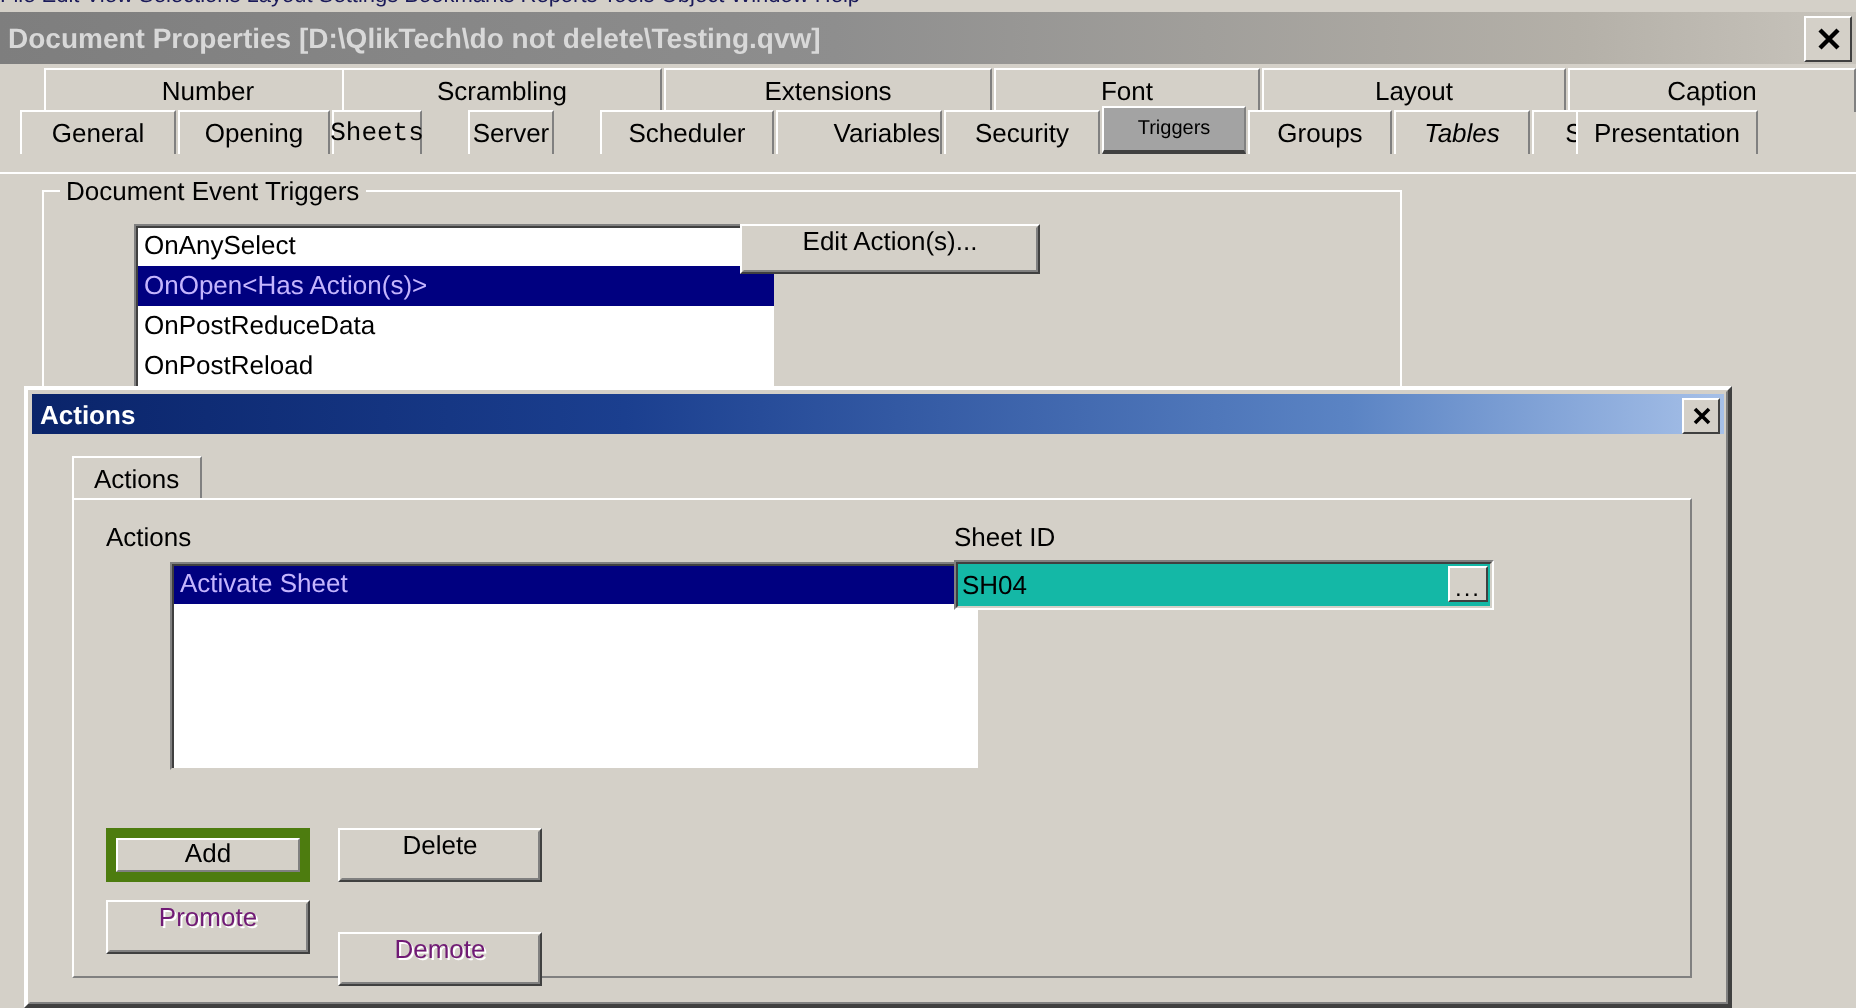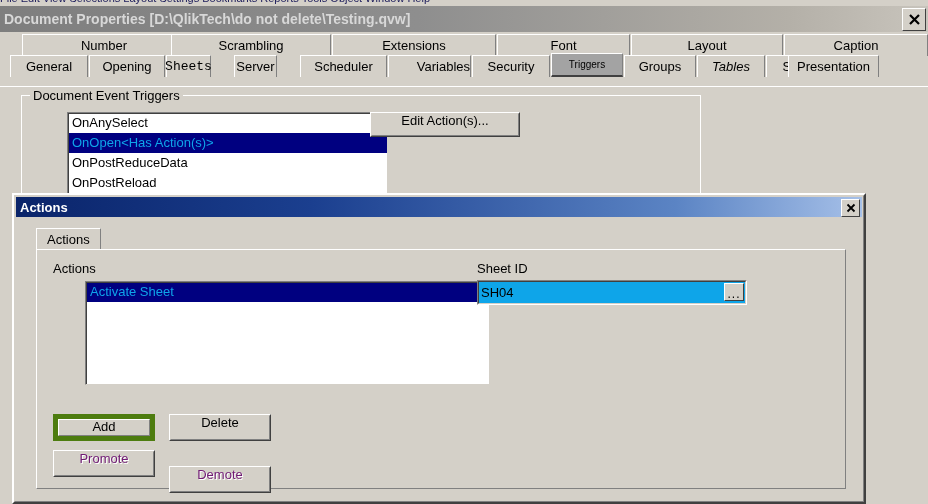--- a/index.html
+++ b/index.html
@@ -190,21 +190,21 @@
     height: 20px;
     line-height: 20px;
     padding-left: 4px;
     font-size: 13px;
     color: #000;
     white-space: nowrap;
     cursor: default;
   }
   .lb-item.selected {
     background: #000080;
-    color: #0ea5e9;
+    color: #c4b5fd;
   }
 
   
   .btn {
     background: #d4d0c8;
     border-top: 1px solid #ffffff;
     border-left: 1px solid #ffffff;
     border-right: 1px solid #404040;
     border-bottom: 1px solid #404040;
     box-sizing: border-box;
@@ -317,21 +317,21 @@
   .field-label {
     position: absolute;
     font-size: 13px;
     color: #000;
     white-space: nowrap;
   }
 
   
   .textbox {
     position: absolute;
-    background: #0ea5e9;
+    background: #14b8a6;
     border-top: 1px solid #808080;
     border-left: 1px solid #808080;
     border-right: 1px solid #ffffff;
     border-bottom: 1px solid #ffffff;
     box-sizing: border-box;
     display: flex;
     align-items: center;
   }
   .textbox .tb-in {
     position:absolute; inset:0;

